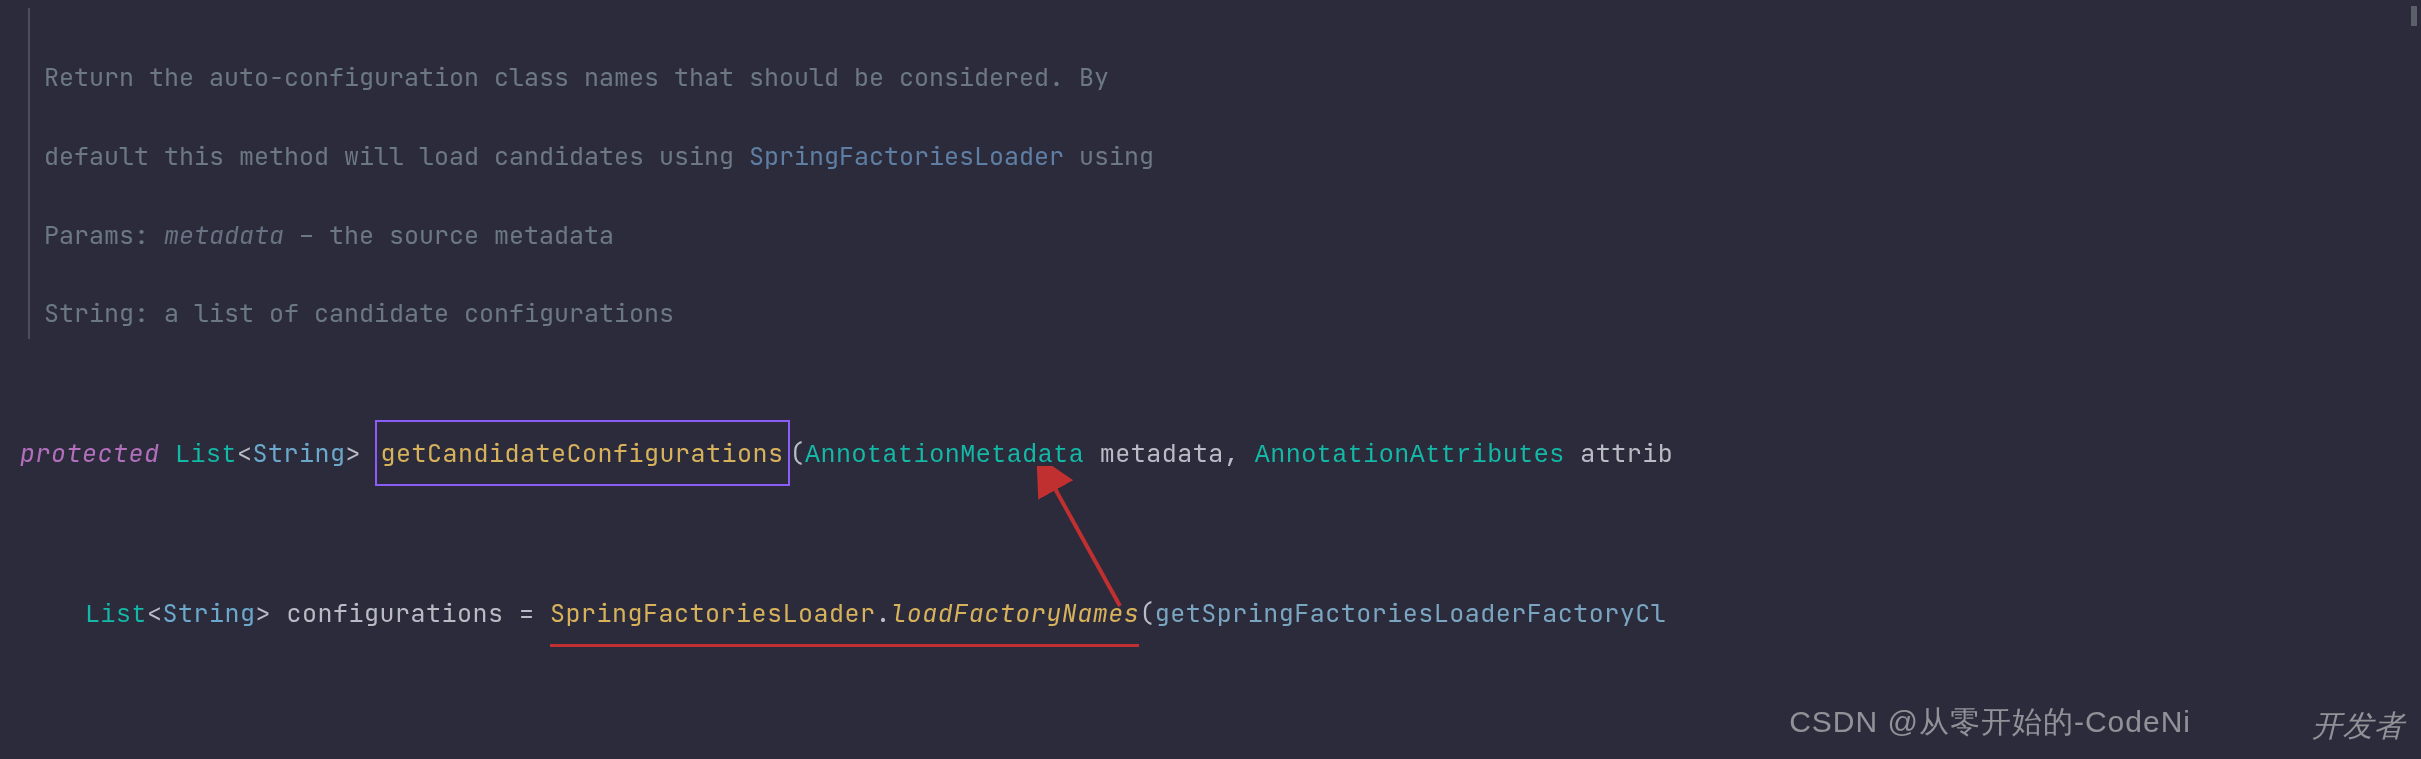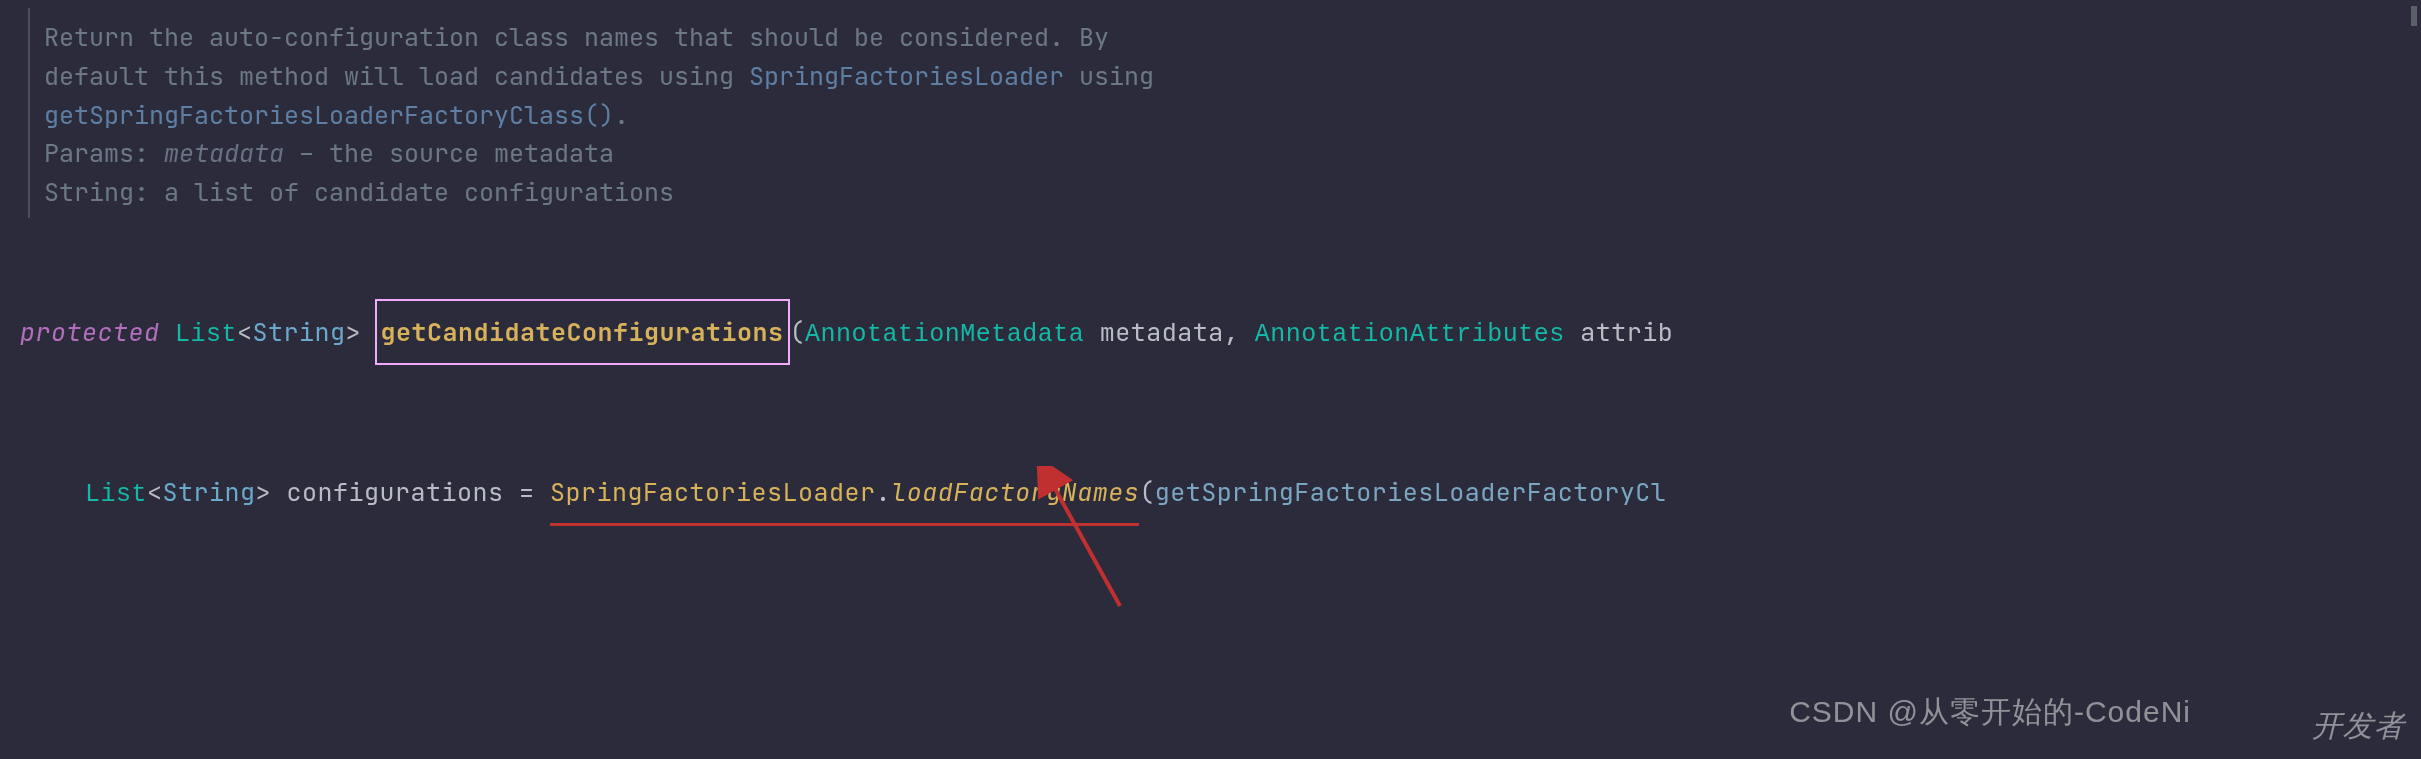--- a/index.html
+++ b/index.html
@@ -18,21 +18,21 @@
     line-height: 1.58;
   }
   .doc-block {
     border-left: 2px solid #4a4f5a;
     margin-left: 16px;
     padding: 10px 0 6px 14px;
     color: #6d7886;
     font-size: 25px;
     line-height: 1.55;
   }
-  .doc-line { white-space: pre; }
+  .doc-line { white-space: pre; margin-top: 40px; }
   .doc-link { color: #5e7fa3; }
   .doc-head { color: #6d7886; }
   .param-name { font-style: italic; color: #687282; }
   .code-area {
     padding-top: 16px;
     font-family: "JetBrains Mono", "Consolas", monospace;
     font-size: 25px;
     white-space: pre;
     letter-spacing: 0.5px;
   }
@@ -46,41 +46,40 @@
   .static-call { color: #d7b25a; font-style: italic; }
   .call     { color: #7aa6c2; }
   .indent1 { padding-left: 65px; display:inline-block; }
   .indent2 { padding-left: 155px; display:inline-block; }
   .line { position: relative; min-height: 40px; }
   .line-1 { padding-left: 8px; }
   .line-2, .line-3, .line-4, .line-5, .line-6, .line-7 { padding-left: 8px; }
 
   
   .red-box {
-    border: 2px solid #f0abfc;
+    border: 2px solid #8b5cf6;
     padding: 14px 4px;
     margin-left: -2px;
-    font-weight: bold;
   }
   
   .red-underline {
     border-bottom: 3px solid #c03030;
     padding-bottom: 14px;
   }
   
   .arrow-svg {
     position: absolute;
     left: 1030px;
     top: 466px;
     pointer-events:none;
   }
   
   .watermark-1 {
     position: absolute;
-    right: 230px; bottom: 24px;
+    right: 230px; bottom: 14px;
     font-family: sans-serif;
     font-size: 30px;
     color: rgba(230,230,230,0.55);
     letter-spacing: 1px;
   }
   .watermark-2 {
     position: absolute;
     right: 16px; bottom: 10px;
     font-family: sans-serif;
     font-size: 30px;
@@ -98,21 +97,20 @@
 </style>
 </head>
 <body>
 
 <div class="editor">
   <div class="margin-guide"></div>
 
   <div class="doc-block">
     <div class="doc-line">Return the auto-configuration class names that should be considered. By</div>
     <div class="doc-line"><span>default this method will load candidates using </span><span class="doc-link">SpringFactoriesLoader</span><span> using</span></div>
-    <div class="doc-line"><span class="doc-link">getSpringFactoriesLoaderFactoryClass()</span><span>.</span></div>
     <div class="doc-line"><span class="doc-head">Params: </span><span class="param-name">metadata</span><span> – the source metadata</span></div>
     <div class="doc-line"><span class="doc-head">String: </span><span>a list of candidate configurations</span></div>
   </div>
 
   <div class="code-area">
     <div class="line line-1"><span class="kw-mod">protected </span><span class="type">List</span><span class="punct">&lt;</span><span class="generic">String</span><span class="punct">&gt; </span><span class="red-box"><span class="method-decl">getCandidateConfigurations</span></span><span class="punct">(</span><span class="type">AnnotationMetadata </span><span class="ident">metadata</span><span class="punct">, </span><span class="type">AnnotationAttributes </span><span class="ident">attrib</span></div>
 
     <div class="line line-2"><span class="indent1"></span><span class="type">List</span><span class="punct">&lt;</span><span class="generic">String</span><span class="punct">&gt; </span><span class="ident">configurations</span><span class="punct"> = </span><span class="red-underline"><span class="static-cls">SpringFactoriesLoader</span><span class="punct">.</span><span class="static-call">loadFactoryNames</span></span><span class="punct">(</span><span class="call">getSpringFactoriesLoaderFactoryCl</span></div>
 
 

